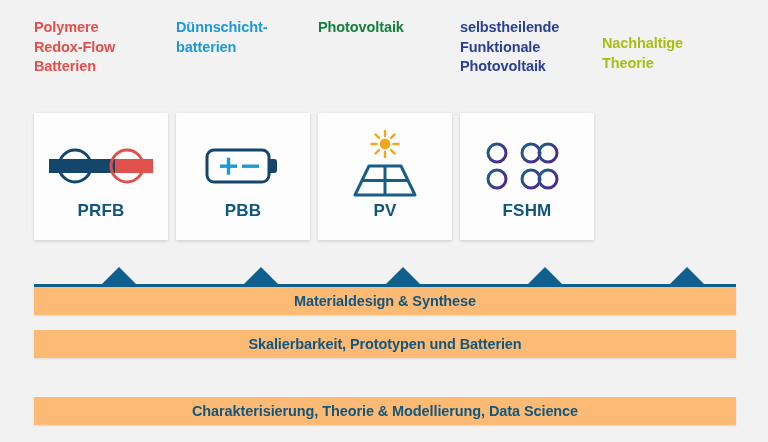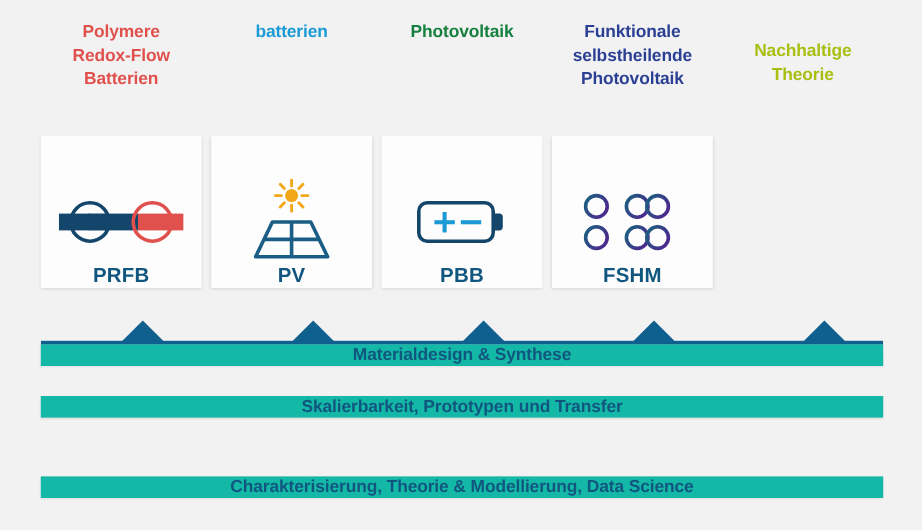--- a/index.html
+++ b/index.html
@@ -20,21 +20,20 @@
     position: absolute;
     left: 34px;
     top: 18px;
     width: 702px;
     height: 86px;
     display: flex;
     gap: 8px;
   }
   .heading {
     width: 134px;
-    text-align: center;
     font-size: 14.5px;
     font-weight: bold;
     line-height: 1.35;
     letter-spacing: -0.1px;
   }
   .heading.h-prfb  { color: #e0514d; }
   .heading.h-pbb   { color: #1b9ad6; }
   .heading.h-pv    { color: #15803d; }
   .heading.h-fshm  { color: #2b3f94; }
   .heading.h-sc    { color: #a8bf12; margin-top: 16px; }
@@ -50,21 +49,21 @@
     gap: 8px;
   }
   .card {
     width: 134px;
     height: 127px;
     background: #fdfdfd;
     box-shadow: 0 1px 3px rgba(0,0,0,0.16);
     display: flex;
     flex-direction: column;
     align-items: center;
-    justify-content: flex-end;
+    justify-content: flex-start;
     box-sizing: border-box;
     padding-top: 16px;
   }
   .card-icon {
     height: 74px;
     display: flex;
     align-items: center;
     justify-content: center;
   }
   .card-label {
@@ -83,22 +82,22 @@
     width: 702px;
     height: 24px;
   }
   #connector svg { display: block; }
 
   
   .bar {
     position: absolute;
     left: 34px;
     width: 702px;
-    height: 18px;
-    background: #14b8a6;
+    height: 28px;
+    background: #fdba74;
     box-shadow: 0 1px 2px rgba(0,0,0,0.10);
     display: flex;
     align-items: center;
     justify-content: center;
     box-sizing: border-box;
   }
   #bar-1 { top: 287px; }
   #bar-2 { top: 330px; }
   #bar-3 { top: 373px; margin-top: 24px; }
   .bar-label {
@@ -113,30 +112,31 @@
 
 <div id="headings">
 
   <div class="heading h-prfb">
     <div>Polymere</div>
     <div>Redox-Flow</div>
     <div>Batterien</div>
   </div>
 
   <div class="heading h-pbb">
+    <div>Dünnschicht-</div>
     <div>batterien</div>
   </div>
 
   <div class="heading h-pv">
     <div>Photovoltaik</div>
   </div>
 
   <div class="heading h-fshm">
+    <div>selbstheilende</div>
     <div>Funktionale</div>
-    <div>selbstheilende</div>
     <div>Photovoltaik</div>
   </div>
 
   <div class="heading h-sc">
     <div>Nachhaltige</div>
     <div>Theorie</div>
   </div>
 
 </div>
 
@@ -147,20 +147,33 @@
       <svg width="104" height="50" viewBox="0 0 104 50">
         <rect x="0" y="18" width="26" height="14" fill="#14466b"></rect>
         <rect x="38" y="18" width="28" height="14" fill="#14466b"></rect>
         <rect x="66" y="18" width="38" height="14" fill="#e0514d"></rect>
         <path d="M26 18 H40 V32 H26 A7 7 0 0 1 26 18 Z" fill="#14466b"></path>
         <circle cx="26" cy="25" r="16" fill="none" stroke="#14466b" stroke-width="3"></circle>
         <circle cx="78" cy="25" r="16" fill="none" stroke="#e0514d" stroke-width="3"></circle>
       </svg>
     </div>
     <div class="card-label">PRFB</div>
+  </div>
+
+  <div class="card">
+    <div class="card-icon">
+      <svg width="78" height="50" viewBox="0 0 78 50">
+        <rect x="3" y="9" width="62" height="32" rx="7" ry="7" fill="none" stroke="#14466b" stroke-width="3"></rect>
+        <path d="M66 18 h4 a3 3 0 0 1 3 3 v8 a3 3 0 0 1 -3 3 h-4 z" fill="#14466b"></path>
+        <rect x="16" y="23.5" width="17" height="3.4" fill="#1b9ad6"></rect>
+        <rect x="22.8" y="16.7" width="3.4" height="17" fill="#1b9ad6"></rect>
+        <rect x="38" y="23.5" width="17" height="3.4" fill="#1b9ad6"></rect>
+      </svg>
+    </div>
+    <div class="card-label">PBB</div>
   </div>
 
   <div class="card">
     <div class="card-icon">
       <svg width="86" height="72" viewBox="0 0 86 72">
         <g stroke="#f2a71b" stroke-width="2.4" stroke-linecap="round">
           <line x1="43" y1="1" x2="43" y2="6"></line>
           <line x1="43" y1="22" x2="43" y2="27"></line>
           <line x1="29.5" y1="14" x2="34.5" y2="14"></line>
           <line x1="51.5" y1="14" x2="56.5" y2="14"></line>
@@ -175,33 +188,20 @@
           <line x1="20" y1="50.5" x2="66" y2="50.5"></line>
           <line x1="43" y1="36" x2="43" y2="65"></line>
         </g>
       </svg>
     </div>
     <div class="card-label">PV</div>
   </div>
 
   <div class="card">
     <div class="card-icon">
-      <svg width="78" height="50" viewBox="0 0 78 50">
-        <rect x="3" y="9" width="62" height="32" rx="7" ry="7" fill="none" stroke="#14466b" stroke-width="3"></rect>
-        <path d="M66 18 h4 a3 3 0 0 1 3 3 v8 a3 3 0 0 1 -3 3 h-4 z" fill="#14466b"></path>
-        <rect x="16" y="23.5" width="17" height="3.4" fill="#1b9ad6"></rect>
-        <rect x="22.8" y="16.7" width="3.4" height="17" fill="#1b9ad6"></rect>
-        <rect x="38" y="23.5" width="17" height="3.4" fill="#1b9ad6"></rect>
-      </svg>
-    </div>
-    <div class="card-label">PBB</div>
-  </div>
-
-  <div class="card">
-    <div class="card-icon">
       <svg width="82" height="52" viewBox="0 0 82 52">
         <defs>
           <linearGradient id="ringGrad" x1="0" y1="0" x2="1" y2="0.6">
             <stop offset="0%" stop-color="#18637f"></stop>
             <stop offset="100%" stop-color="#4b2a8e"></stop>
           </linearGradient>
         </defs>
         <g fill="none" stroke="url(#ringGrad)" stroke-width="3">
           <circle cx="11" cy="13" r="9"></circle>
           <circle cx="11" cy="39" r="9"></circle>
@@ -228,17 +228,17 @@
       <polygon points="635,21 653,3 671,21"></polygon>
     </g>
     <rect x="0" y="20" width="702" height="3.2" fill="#0f5f8f"></rect>
   </svg>
 </div>
 
 <div class="bar" id="bar-1">
   <span class="bar-label">Materialdesign &amp; Synthese</span>
 </div>
 <div class="bar" id="bar-2">
-  <span class="bar-label">Skalierbarkeit, Prototypen und Transfer</span>
+  <span class="bar-label">Skalierbarkeit, Prototypen und Batterien</span>
 </div>
 <div class="bar" id="bar-3">
   <span class="bar-label">Charakterisierung, Theorie &amp; Modellierung, Data Science</span>
 </div>
 
 </body></html>

